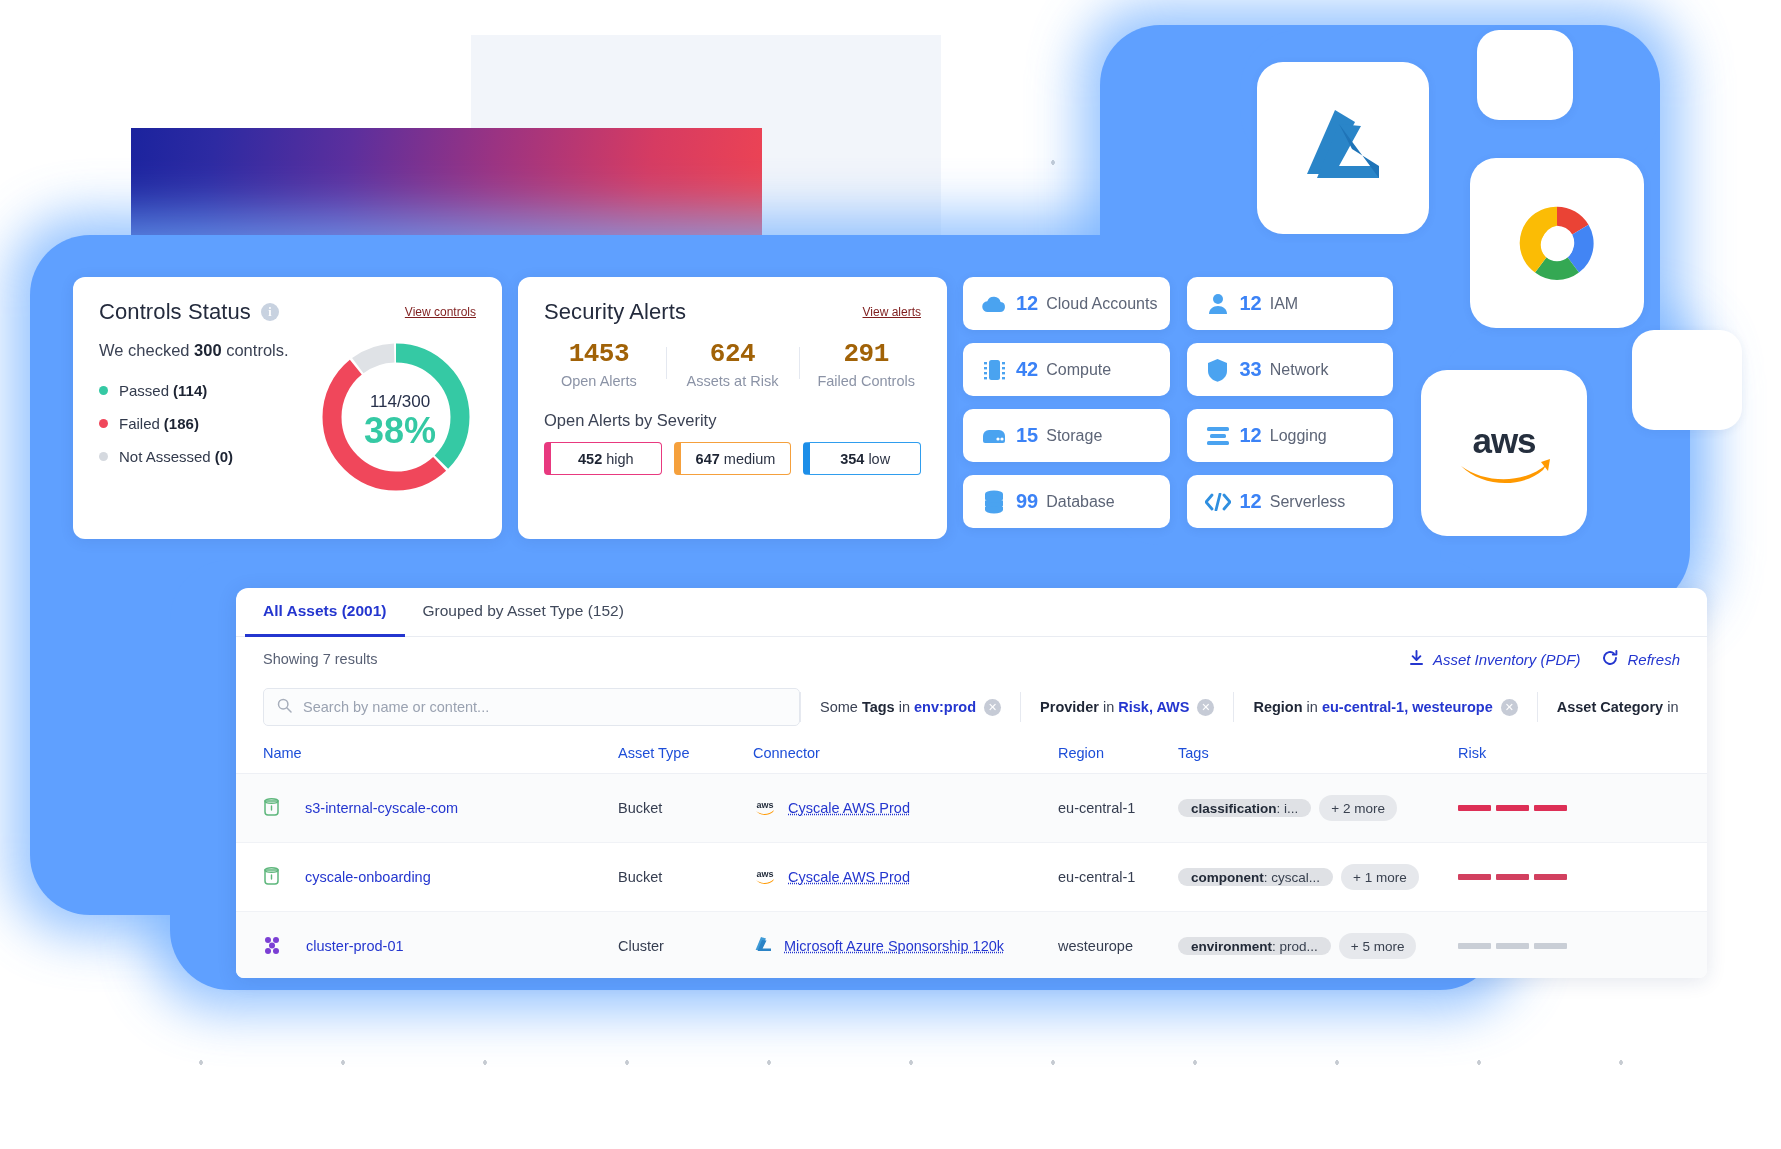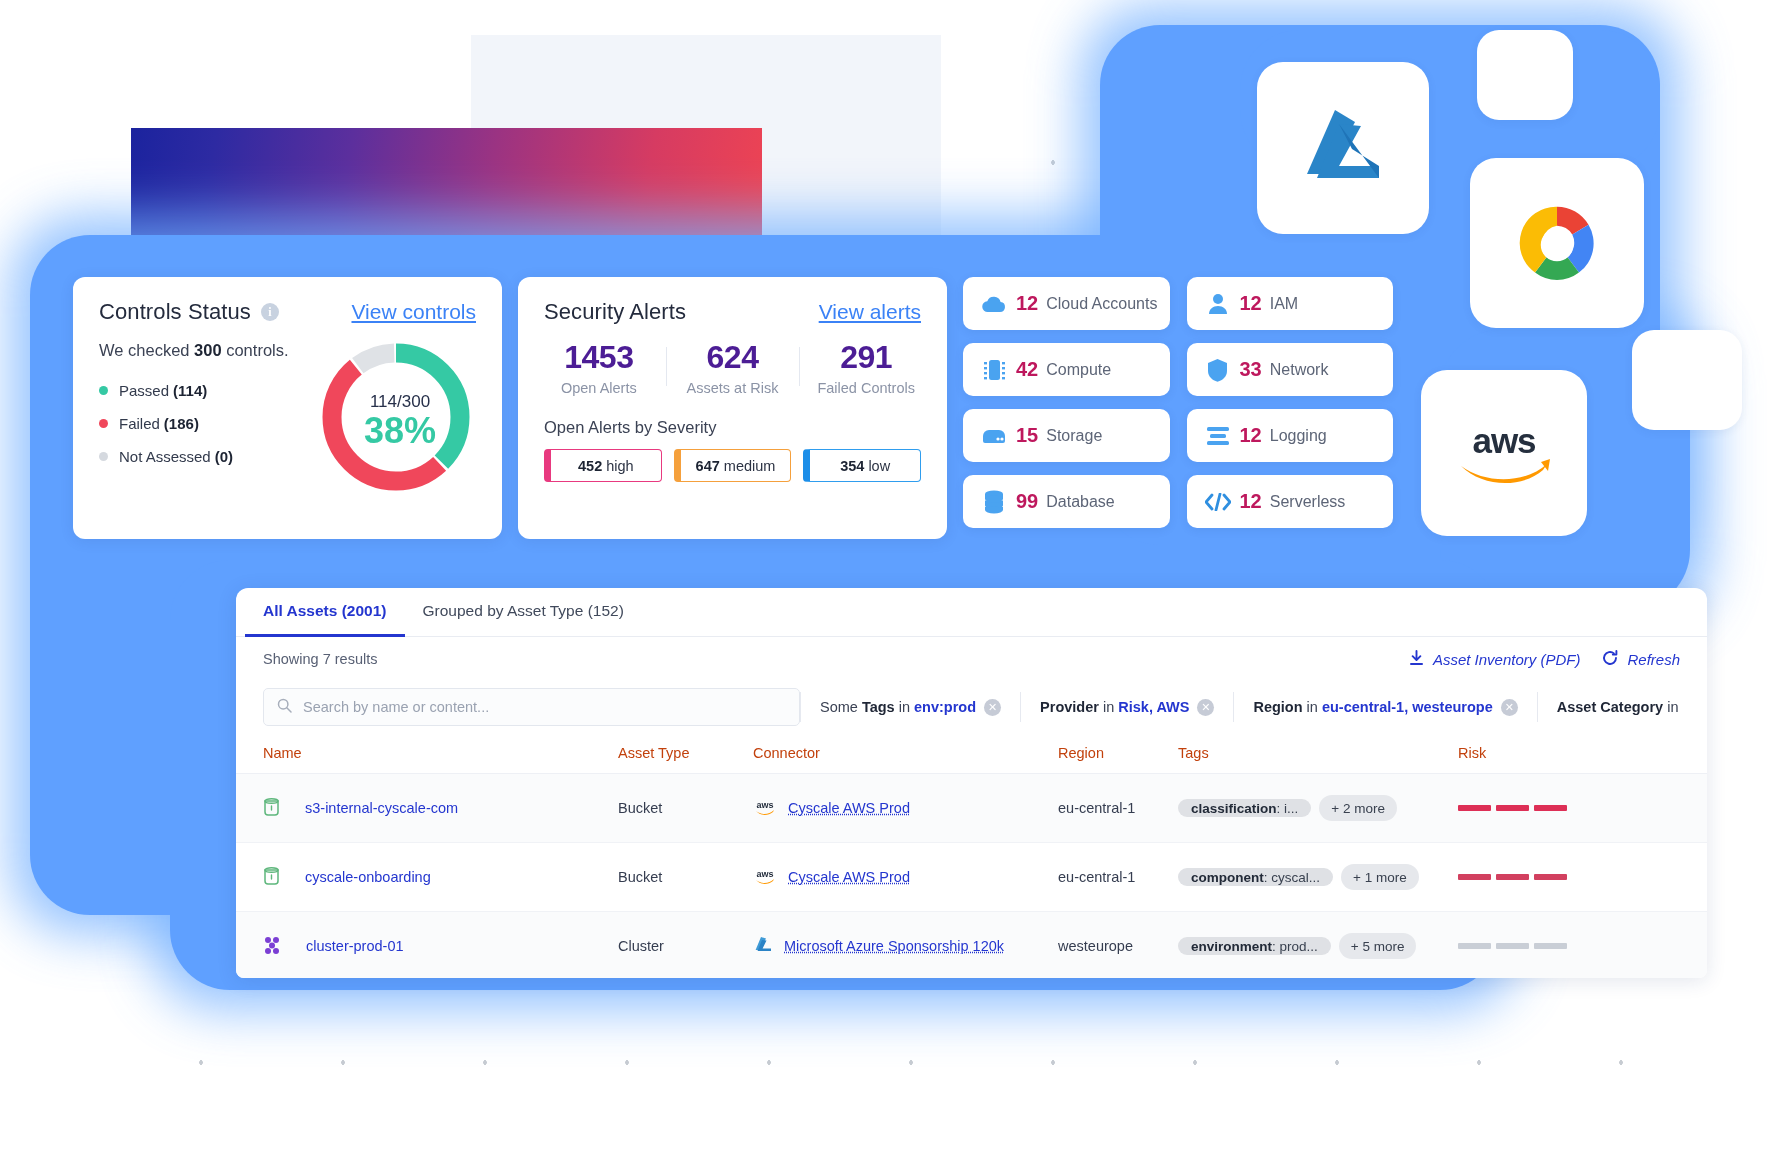--- a/index.html
+++ b/index.html
@@ -71,21 +71,21 @@
   .card-alerts{left:518px;top:277px;width:429px;height:262px;}
 
   .card-head{display:flex;align-items:center;padding:22px 26px 0 26px;}
   .card-title{font-size:22px;color:#242b3d;font-weight:400;letter-spacing:.1px;}
   .info-icon{
     width:18px;height:18px;border-radius:50%;background:#c8d2e0;color:#fff;
     font-size:12px;font-weight:bold;display:inline-flex;align-items:center;
     justify-content:center;margin-left:10px;font-family:"Liberation Serif",serif;
   }
   .card-link{
-    margin-left:auto;font-size:21px;color:#3b82f6;text-decoration:underline;cursor:pointer;
+    margin-left:auto;font-size:12px;color:#7f1d1d;text-decoration:underline;cursor:pointer;
   }
 
   .controls-body{display:flex;padding:16px 26px 0 26px;}
   .controls-left{width:215px;}
   .checked-line{font-size:16.5px;color:#3b4254;}
   .checked-line b{color:#1d2433;font-weight:bold;}
   .legend{margin-top:22px;}
   .legend-row{display:flex;align-items:center;font-size:15px;color:#323a4c;margin-bottom:16px;}
   .dot{width:9px;height:9px;border-radius:50%;margin-right:11px;flex:none;}
   .legend-row b{font-weight:bold;color:#1d2433;margin-left:4px;}
@@ -97,42 +97,42 @@
   }
   .donut-frac{font-size:17px;color:#27304a;}
   .donut-pct{font-size:36px;font-weight:bold;color:#35c9a4;line-height:1.05;}
 
   
   .kpis{display:flex;padding:14px 14px 0 14px;}
   .kpi{flex:1;text-align:center;position:relative;}
   .kpi + .kpi::before{
     content:"";position:absolute;left:0;top:8px;bottom:10px;width:1px;background:#e4e8f0;
   }
-  .kpi-num{font-size:32px;font-weight:bold;color:#4c1d95;letter-spacing:-.5px;}
+  .kpi-num{font-size:26px;font-weight:bold;color:#a16207;letter-spacing:-.5px;font-family:Liberation Mono, monospace;}
   .kpi-lab{font-size:14.5px;color:#8b93a6;margin-top:4px;}
   .sev-title{font-size:16.5px;color:#3b4254;padding:22px 26px 0 26px;}
   .sev-row{display:flex;gap:12px;padding:12px 26px 0 26px;}
   .sev-chip{
     flex:1;height:33px;border-radius:4px;display:flex;align-items:center;justify-content:center;
     font-size:14.5px;color:#2c3344;background:#fff;box-sizing:border-box;
   }
   .sev-chip b{font-weight:bold;margin-right:4px;color:#1d2433;}
   .sev-high{border:1.5px solid #e8397f;border-left:7px solid #e8397f;}
   .sev-med{border:1.5px solid #f5a03c;border-left:7px solid #f5a03c;}
   .sev-low{border:1.5px solid #2f9dee;border-left:7px solid #1d8ee8;}
 
   
   .stats{position:absolute;left:963px;top:277px;width:430px;z-index:20;
          display:grid;grid-template-columns:1fr 1fr;gap:13px 17px;}
   .stat{
     background:#fff;border-radius:10px;height:53px;display:flex;align-items:center;
     padding-left:18px;box-shadow:0 2px 10px rgba(25,50,110,.09);
   }
   .stat-ico{width:26px;height:26px;margin-right:9px;display:flex;align-items:center;justify-content:center;flex:none;}
-  .stat-num{font-size:20px;font-weight:bold;color:#be185d;margin-right:8px;}
+  .stat-num{font-size:20px;font-weight:bold;color:#3b82f6;margin-right:8px;}
   .stat-lab{font-size:16px;color:#5d6577;}
 
   
   .assets{
     position:absolute;left:236px;top:588px;width:1471px;height:390px;
     background:#fff;border-radius:12px 12px 8px 8px;z-index:22;overflow:hidden;
     box-shadow:0 3px 20px rgba(25,50,110,.12);
   }
   .tabs{display:flex;height:48px;padding:0 9px;border-bottom:1px solid #e9ecf2;}
   .tab{
@@ -163,21 +163,21 @@
   }
   .chip b{color:#1f2636;font-weight:bold;}
   .chip .val{color:#2436cf;font-weight:bold;}
   .chip-x{
     width:17px;height:17px;border-radius:50%;background:#c6cbd6;color:#fff;font-size:11px;
     display:inline-flex;align-items:center;justify-content:center;cursor:pointer;flex:none;
   }
 
   table{width:100%;border-collapse:collapse;}
   thead th{
-    text-align:left;font-size:14.5px;color:#c2410c;font-weight:400;padding:12px 0 12px 0;
+    text-align:left;font-size:14.5px;color:#1d4ed8;font-weight:400;padding:12px 0 12px 0;
     border-bottom:1px solid #eef0f5;
   }
   tbody td{font-size:14.5px;color:#353d50;padding:0;height:68px;border-bottom:1px solid #f0f2f6;}
   tbody tr:nth-child(odd){background:#fafbfc;}
   .c-name{padding-left:27px;width:355px;}
   .c-type{width:135px;}
   .c-conn{width:305px;}
   .c-reg{width:120px;}
   .c-tags{width:280px;}
   .c-risk{width:auto;padding-right:27px;}

